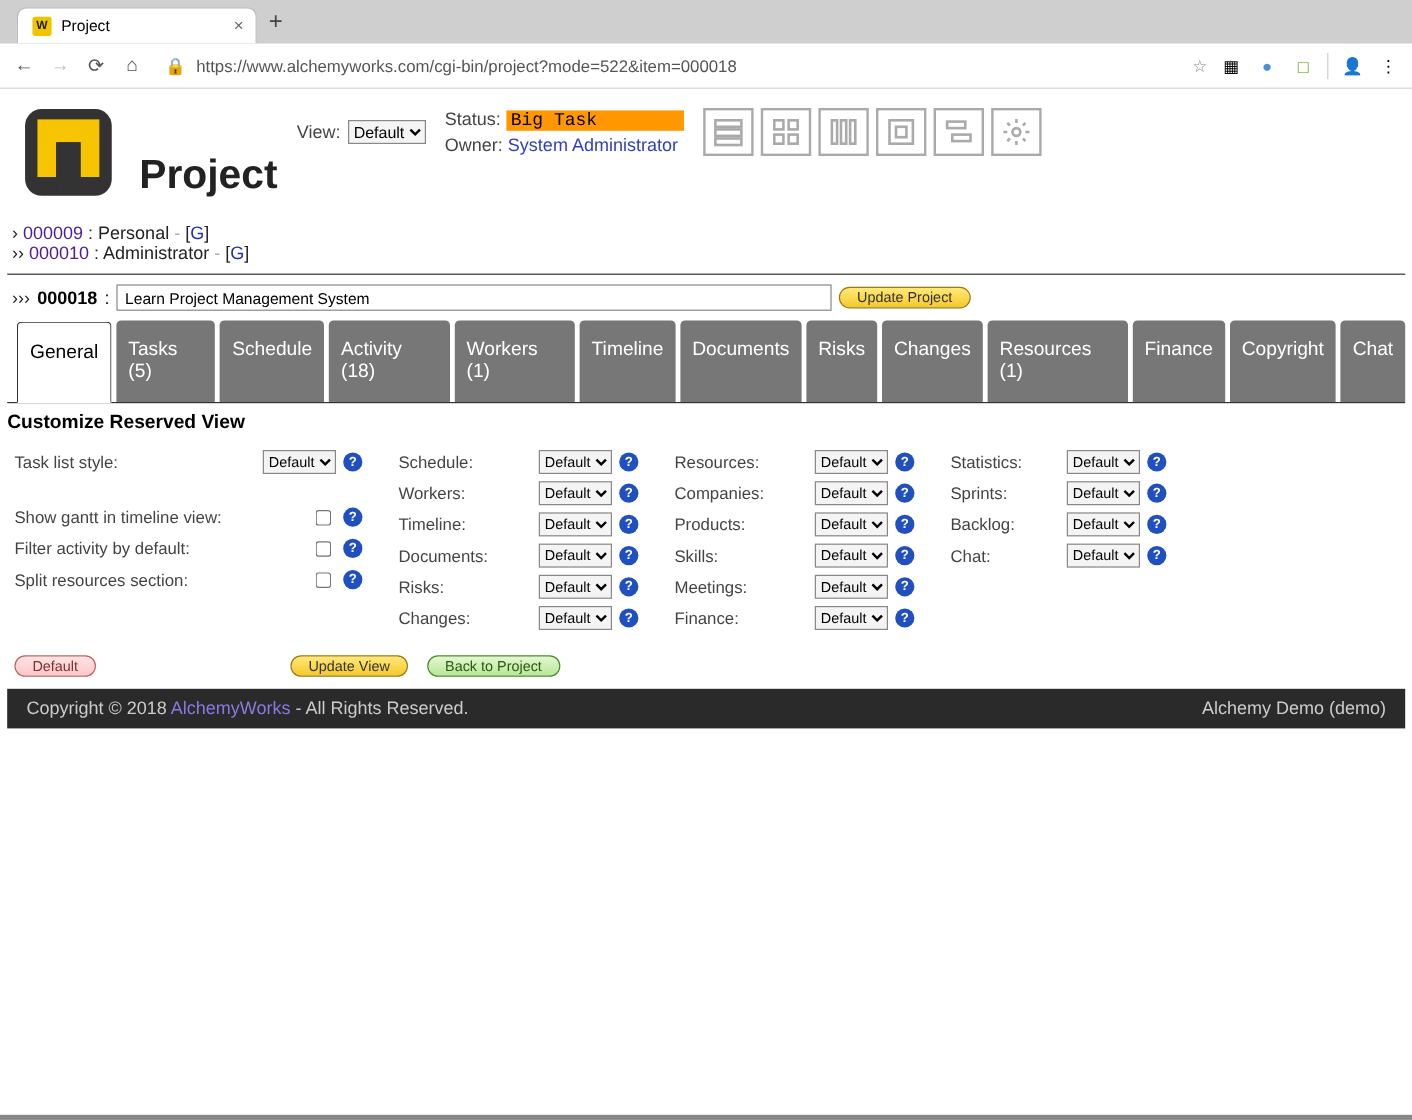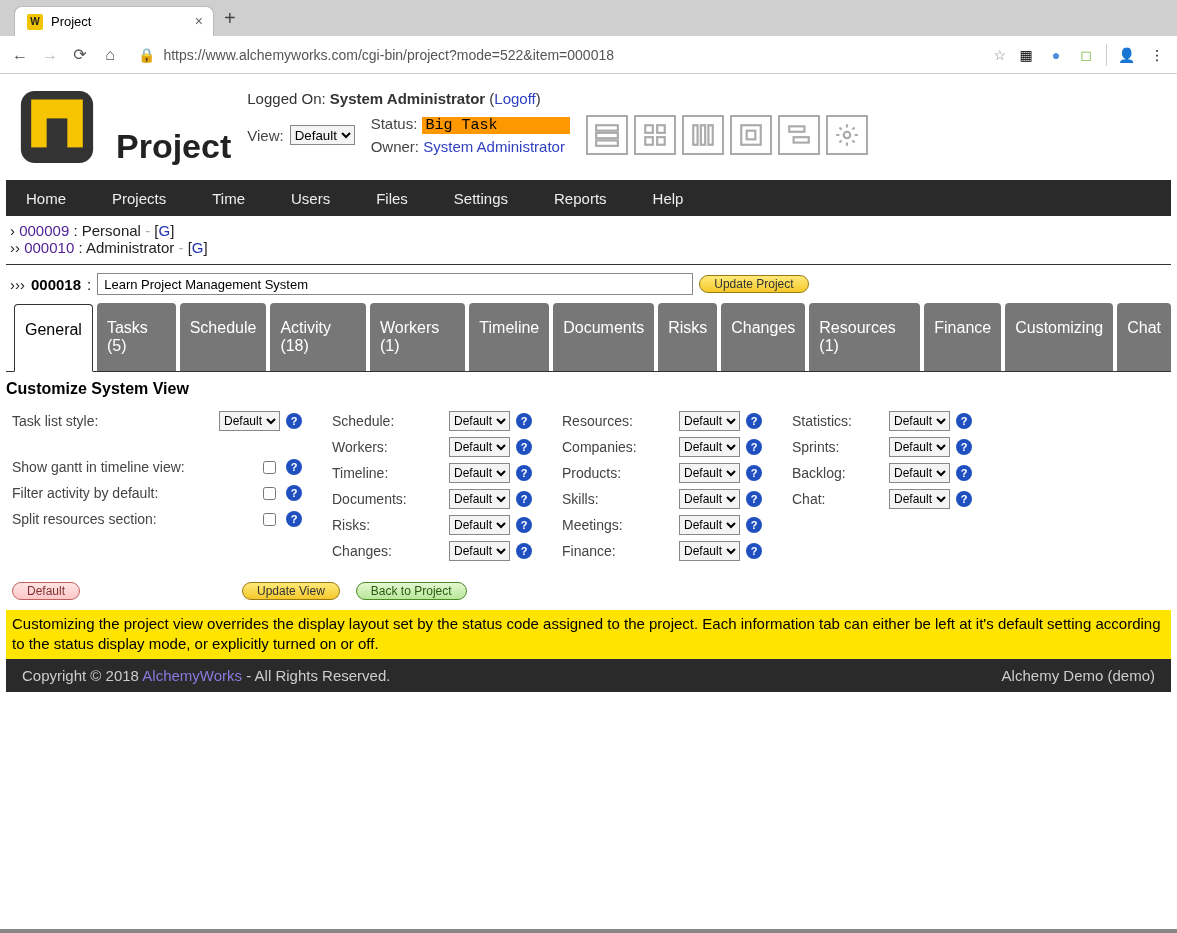--- a/index.html
+++ b/index.html
@@ -116,25 +116,20 @@
           <svg viewBox="0 0 100 100">
             <rect x="8" y="8" width="84" height="84" rx="16" fill="#333"></rect>
             <rect x="20" y="18" width="60" height="56" fill="#f6c400"></rect>
             <rect x="38" y="40" width="24" height="50" fill="#333"></rect>
             <rect x="20" y="74" width="18" height="16" fill="#333"></rect>
             <rect x="62" y="74" width="18" height="16" fill="#333"></rect>
           </svg>
         </div>
         <div class="apptitle">Project</div>
         <div class="hdrright">
-          <div class="loggedon">
-            <span>Logged On:</span>
-            <b>System Administrator</b>
-            (<a href="#">Logoff</a>)
-          </div>
           <div class="hdrmeta">
             <span class="viewsel">
               <span>View:</span>
               <select><option>Default</option></select>
             </span>
             <span style="display:flex;flex-direction:column;gap:4px;">
               <span>
                 <span>Status:</span>
                 <span class="statusbadge">Big Task</span>
               </span>
@@ -182,30 +177,20 @@
                   <svg viewBox="0 0 24 24">
                     <circle cx="12" cy="12" r="3"></circle>
                     <path d="M12 2v3M12 19v3M2 12h3M19 12h3M5 5l2 2M17 17l2 2M19 5l-2 2M7 17l-2 2"></path>
                   </svg>
                 </span>
             </span>
           </div>
         </div>
       </div>
 
-      <div class="navbar">
-        <a href="#">Home</a>
-        <a href="#">Projects</a>
-        <a href="#">Time</a>
-        <a href="#">Users</a>
-        <a href="#">Files</a>
-        <a href="#">Settings</a>
-        <a href="#">Reports</a>
-        <a href="#">Help</a>
-      </div>
 
       <div class="crumbs">
         <span class="lvl">
           <span>›</span>
           <a href="#">000009</a>
           <span> : </span><span>Personal</span>
           <span style="color:#aaa;"> - </span>[<a href="#" class="g">G</a>]
         </span>
         <span class="lvl">
           <span>››</span>
@@ -229,25 +214,25 @@
         <div class="ptab">Tasks (5)</div>
         <div class="ptab">Schedule</div>
         <div class="ptab">Activity (18)</div>
         <div class="ptab">Workers (1)</div>
         <div class="ptab">Timeline</div>
         <div class="ptab">Documents</div>
         <div class="ptab">Risks</div>
         <div class="ptab">Changes</div>
         <div class="ptab">Resources (1)</div>
         <div class="ptab">Finance</div>
-        <div class="ptab">Customizing</div>
+        <div class="ptab">Copyright</div>
         <div class="ptab">Chat</div>
       </div>
 
-      <h3 class="cust">Customize System View</h3>
+      <h3 class="cust">Customize Reserved View</h3>
 
       <div class="custgrid">
         <div class="col col1">
           <div class="optline">
             <label>Task list style:</label>
             <span class="spacer"></span>
             <select><option>Default</option></select>
             <span class="help">?</span>
           </div>
           <div style="height:20px;"></div>
@@ -377,21 +362,20 @@
         </div>
       </div>
 
       <div class="btnrow">
         <button class="pillbtn pink">Default</button>
         <span class="gap"></span>
         <button class="pillbtn">Update View</button>
         <button class="pillbtn green">Back to Project</button>
       </div>
 
-      <div class="notice">Customizing the project view overrides the display layout set by the status code assigned to the project. Each information tab can either be left at it's default setting according to the status display mode, or explicitly turned on or off.</div>
 
       <div class="footer">
         <span>
           <span>Copyright © 2018 </span><a href="#">AlchemyWorks</a><span> - All Rights Reserved.</span>
         </span>
         <span>Alchemy Demo (demo)</span>
       </div>
     </div>
   </div>
 </div>

